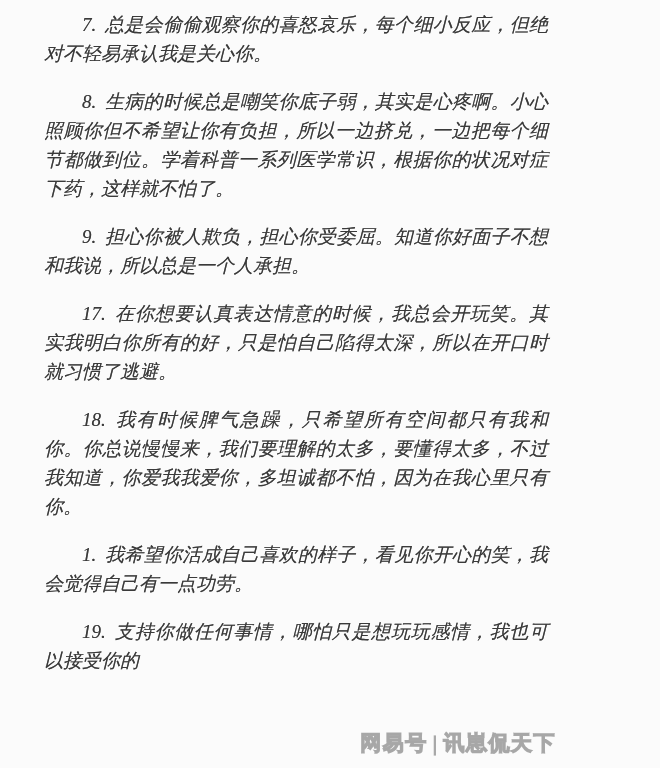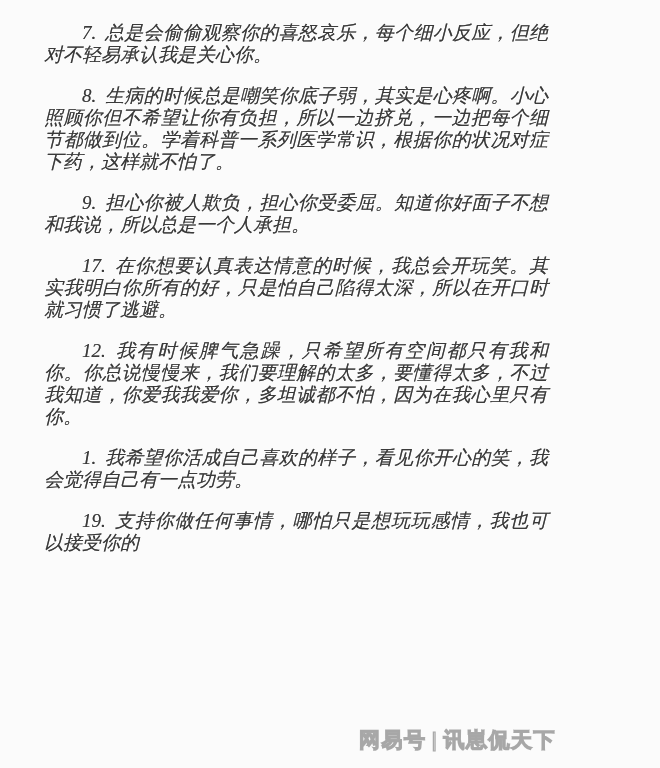--- a/index.html
+++ b/index.html
@@ -10,44 +10,44 @@
   body {
     width: 660px;
     height: 768px;
     overflow: hidden;
   }
   .page {
     position: relative;
     box-sizing: border-box;
     width: 576px;
     height: 768px;
-    padding: 22px 28px 0 44px;
+    padding: 10px 28px 0 44px;
     background: #fbfbfb;
     font-family: "Liberation Serif", serif;
     font-style: italic;
     font-size: 19px;
-    line-height: 22px;
+    line-height: 29px;
     color: #3a3a3a;
     text-align: justify;
     text-shadow: 0 0 0.5px rgba(58,58,58,0.65);
     overflow: hidden;
   }
   .para {
     margin: 0 0 19px 0;
     text-indent: 2em;
   }
   .num {
     margin-right: 0.45em;
   }
   .watermark {
     position: absolute;
     top: 729px;
     right: 20px;
     white-space: nowrap;
-    font-family: Liberation Sans, sans-serif;
+    font-family: Liberation Serif, serif;
     font-style: normal;
     font-weight: bold;
     font-size: 21px;
     letter-spacing: 1.5px;
     color: rgba(175,175,175,0.25);
     -webkit-text-stroke: 1.2px rgba(150,150,150,0.8);
     text-shadow: none;
   }
   .watermark .sep {
     margin: 0 5px;
@@ -61,21 +61,21 @@
 
   <p class="para"><span class="num">7.</span><span>总是会偷偷观察你的喜怒哀乐，每个细小反应，但绝对不轻易承认我是关心你。</span></p>
 
   <p class="para"><span class="num">8.</span><span>生病的时候总是嘲笑你底子弱，其实是心疼啊。小心照顾你但不希望让你有负担，所以一边挤兑，一边把每个细节都做到位。学着科普一系列医学常识，根据你的状况对症下药，这样就不怕了。</span></p>
 
   <p class="para"><span class="num">9.</span><span>担心你被人欺负，担心你受委屈。知道你好面子不想和我说，所以总是一个人承担。</span></p>
 
   <p class="para"><span class="num">17.</span><span>在你想要认真表达情意的时候，我总会开玩笑。其实我明白你所有的好，只是怕自己陷得太深，所以在开口时就习惯了逃避。</span></p>
 
 
-  <p class="para"><span class="num">12.</span><span>我有时候脾气急躁，只希望所有空间都只有我和你。你总说慢慢来，我们要理解的太多，要懂得太多，不过我知道，你爱我我爱你，多坦诚都不怕，因为在我心里只有你。</span></p>
+  <p class="para"><span class="num">18.</span><span>我有时候脾气急躁，只希望所有空间都只有我和你。你总说慢慢来，我们要理解的太多，要懂得太多，不过我知道，你爱我我爱你，多坦诚都不怕，因为在我心里只有你。</span></p>
 
 
   <p class="para"><span class="num">1.</span><span>我希望你活成自己喜欢的样子，看见你开心的笑，我会觉得自己有一点功劳。</span></p>
 
   <p class="para"><span class="num">19.</span><span>支持你做任何事情，哪怕只是想玩玩感情，我也可以接受你的</span></p>
 
   <div class="watermark">
     <span>网易号</span><span class="sep">|</span><span>讯崽侃天下</span>
   </div>
 

